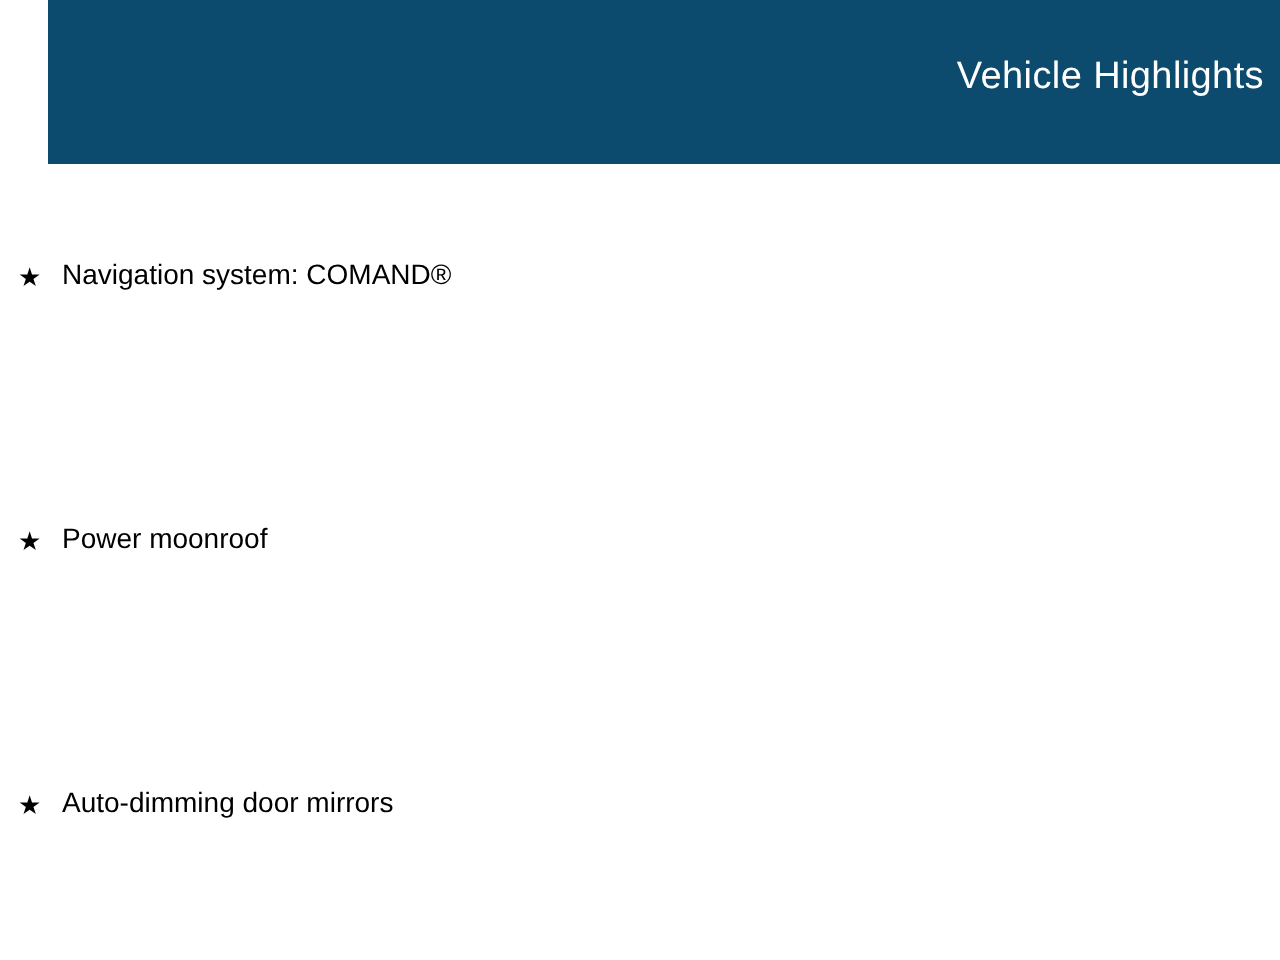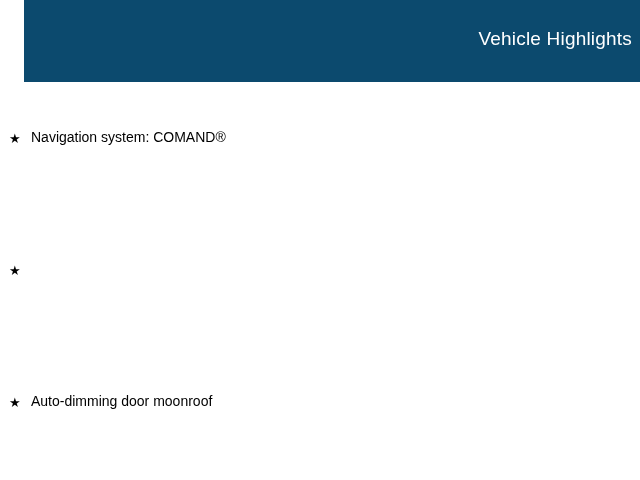--- a/index.html
+++ b/index.html
@@ -88,23 +88,24 @@
   <div class="body-area">
     <ul class="bullet-list">
 
       <li class="bullet-item">
         <span class="star">★</span>
         <span class="label">Navigation system: COMAND®</span>
       </li>
 
       <li class="bullet-item">
         <span class="star">★</span>
+        <span class="label">Power moonroof</span>
       </li>
 
       <li class="bullet-item">
         <span class="star">★</span>
-        <span class="label">Auto-dimming door moonroof</span>
+        <span class="label">Auto-dimming door mirrors</span>
       </li>
 
     </ul>
   </div>
 
 </div>
 
 </body></html>

